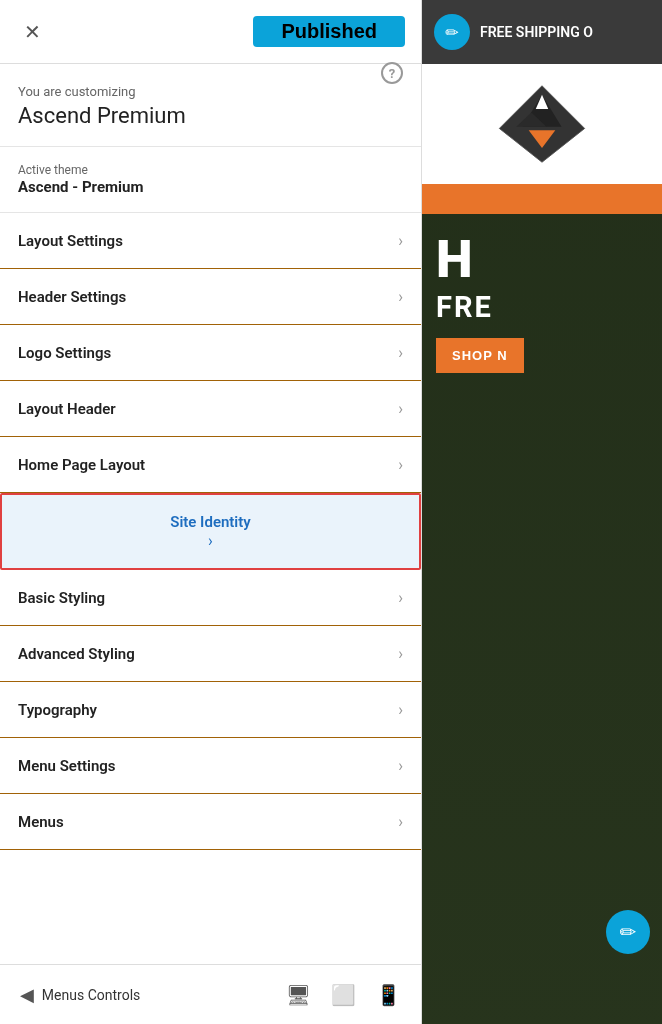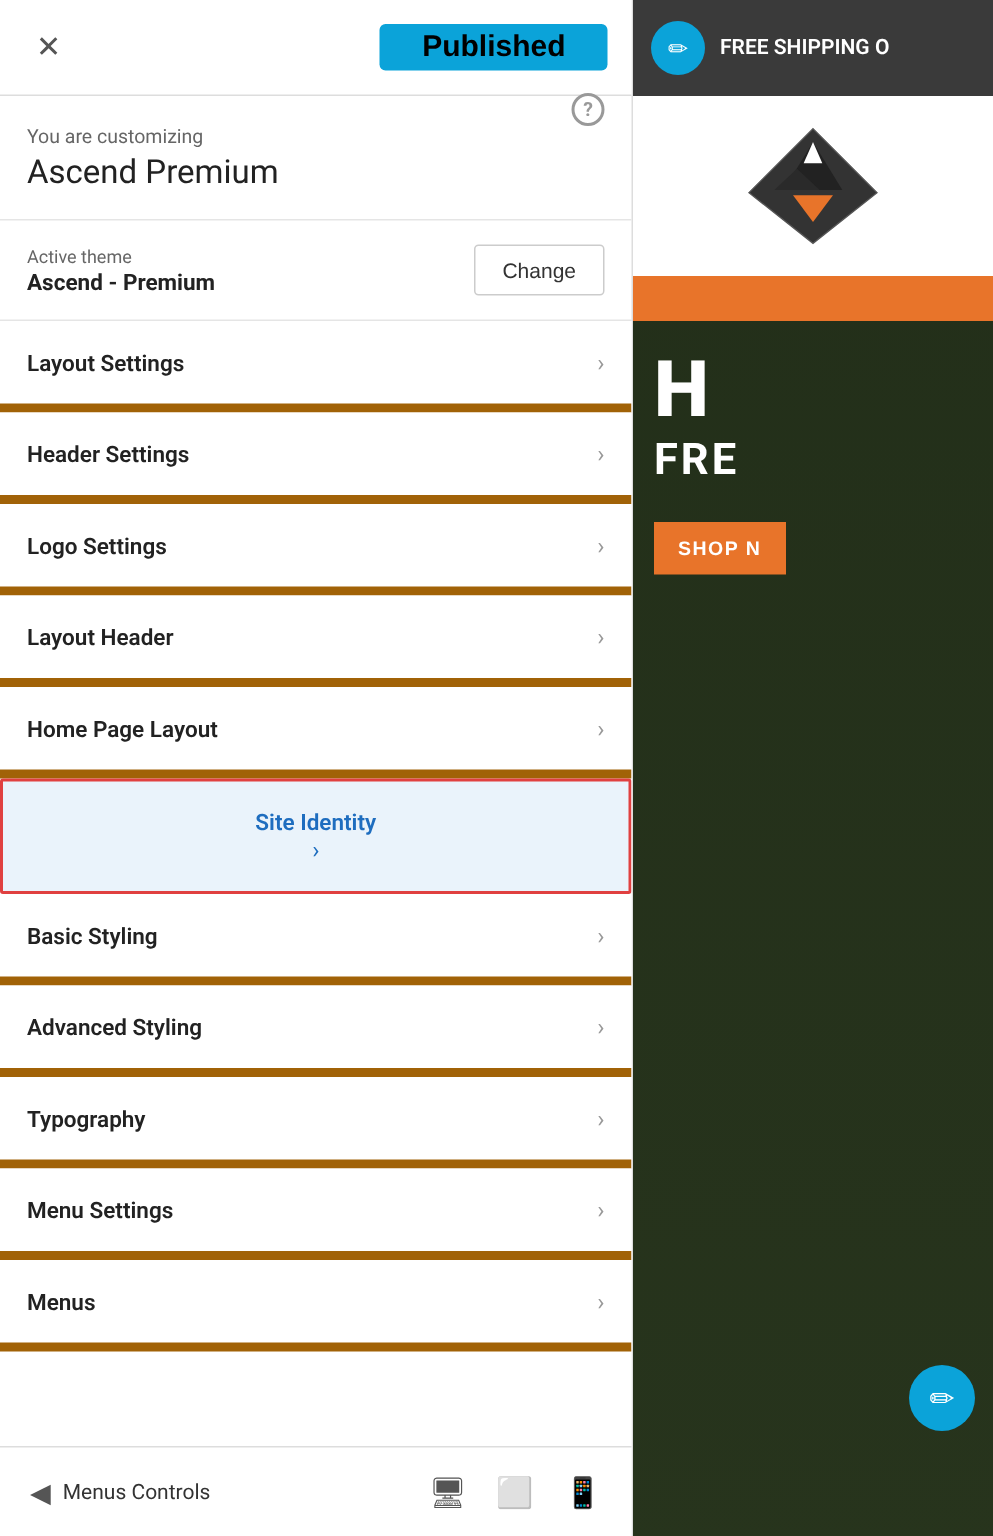--- a/index.html
+++ b/index.html
@@ -120,21 +120,21 @@
     .menu-list {
       flex: 1;
       overflow-y: auto;
       background: #fff;
     }
     .menu-item {
       display: flex;
       align-items: center;
       justify-content: space-between;
       padding: 18px 18px;
-      border-bottom: 6px solid #a16207;
+      border-bottom: 1px solid #a16207;
       cursor: pointer;
       background: #fff;
       transition: background 0.15s;
     }
     .menu-item.active {
       background: #eaf3fb;
       border: 2px solid #e04040;
       border-radius: 2px;
       flex-direction: column;
     }
@@ -280,21 +280,21 @@
       letter-spacing: 2px;
       margin-top: 4px;
     }
     .shop-btn {
       background: #e8742a;
       color: #fff;
       font-size: 13px;
       font-weight: 700;
       padding: 10px 16px;
       border: none;
-      margin-top: 24px;
+      margin-top: 14px;
       cursor: pointer;
       letter-spacing: 1px;
       align-self: flex-start;
     }
 
     
     .bottom-pencil {
       position: absolute;
       bottom: 70px;
       right: 12px;
@@ -329,21 +329,20 @@
     <div class="help-icon">?</div>
     <div class="customizing-label">You are customizing</div>
     <div class="customizing-title">Ascend Premium</div>
   </div>
 
   <div class="active-theme-section">
     <div>
       <span class="active-theme-label">Active theme</span>
       <span class="active-theme-name">Ascend - Premium</span>
     </div>
-    <button class="change-btn">Change</button>
   </div>
 
   <div class="menu-list" id="menu-list">
   <div class="menu-item">
         <span class="menu-item-label">Layout Settings</span>
         <span class="chevron">›</span>
       </div>
       <div class="menu-item">
         <span class="menu-item-label">Header Settings</span>
         <span class="chevron">›</span>

